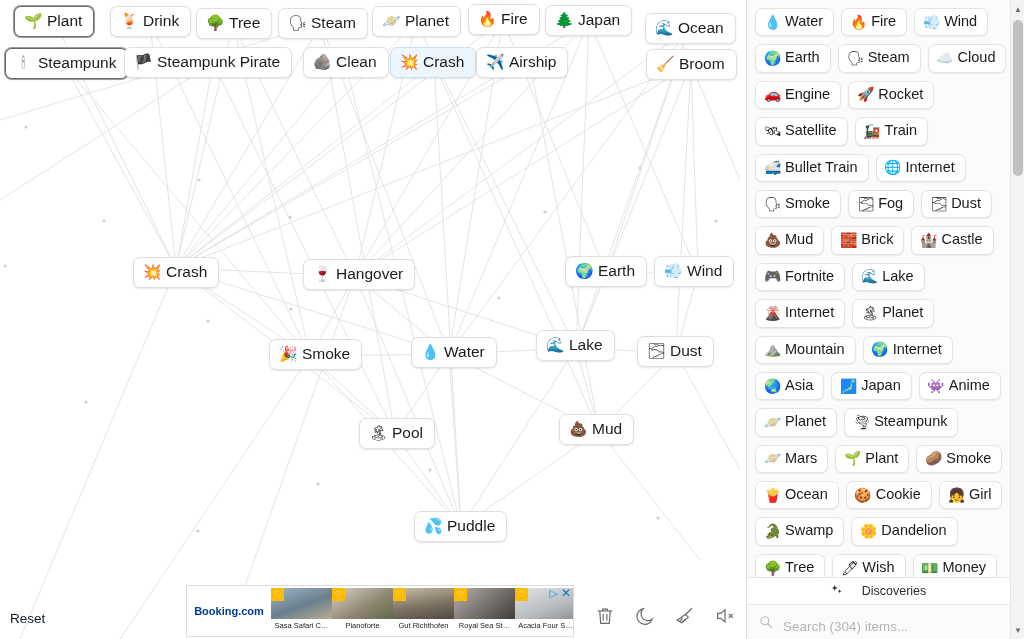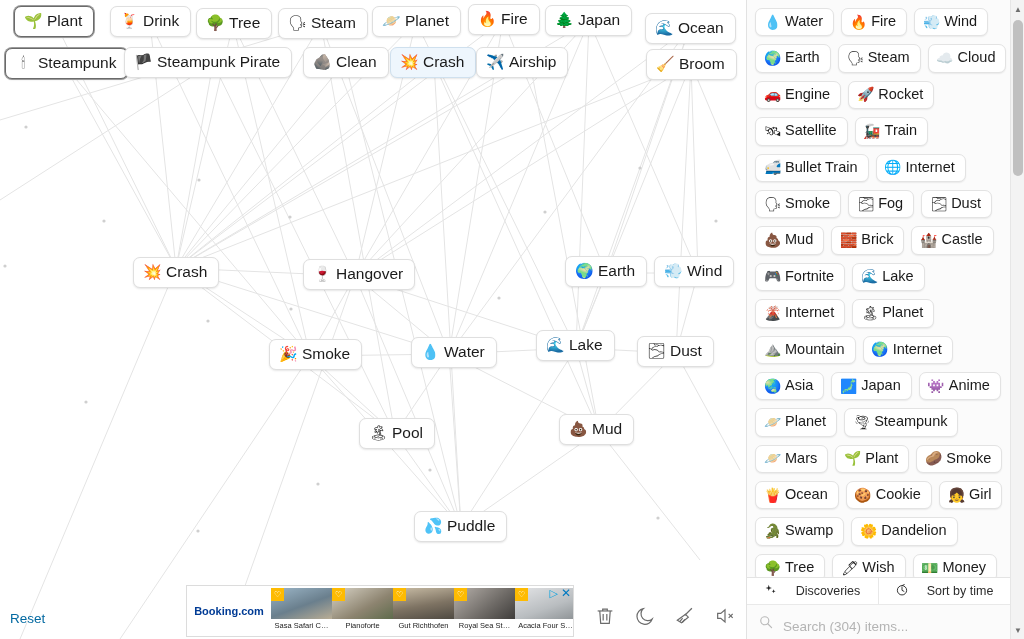--- a/index.html
+++ b/index.html
@@ -210,21 +210,21 @@
     margin-top: 8px;
   }
   #side-search input::placeholder { color: #b4b4b4; }
 
   
   #reset-btn {
     position: absolute;
     left: 10px;
     bottom: 13px;
     font-size: 13.5px;
-    color: #0369a1;
+    color: #0f172a;
     cursor: pointer;
     z-index: 20;
   }
   #ad {
     position: absolute;
     left: 186px;
     bottom: 2px;
     width: 388px;
     height: 52px;
     background: #ffffff;
@@ -713,30 +713,20 @@
     <div id="side-tabs">
       <div class="side-tab">
         <span class="ticon">
           <svg width="12" height="12" viewBox="0 0 16 16">
             <path d="M5 1 L6 4.2 L9.2 5.2 L6 6.2 L5 9.4 L4 6.2 L0.8 5.2 L4 4.2 Z" fill="#222"></path>
             <path d="M11.5 7 L12.2 9 L14.2 9.7 L12.2 10.4 L11.5 12.4 L10.8 10.4 L8.8 9.7 L10.8 9 Z" fill="#222"></path>
           </svg>
         </span>
         <span>Discoveries</span>
       </div>
-      <div class="side-tab">
-        <span class="ticon">
-          <svg width="12" height="12" viewBox="0 0 16 16">
-            <circle cx="8" cy="8.4" r="6.2" fill="none" stroke="#222" stroke-width="1.2"></circle>
-            <path d="M8 4.6 L8 8.4 L10.6 9.8" fill="none" stroke="#222" stroke-width="1.2" stroke-linecap="round"></path>
-            <path d="M8 2.2 L11 0.8" fill="none" stroke="#222" stroke-width="1.2" stroke-linecap="round"></path>
-          </svg>
-        </span>
-        <span>Sort by time</span>
-      </div>
     </div>
 
     <div id="side-search">
       <span class="sicon">
         <svg width="14" height="14" viewBox="0 0 16 16">
           <circle cx="6.6" cy="6.6" r="4.6" fill="none" stroke="#b9b9b9" stroke-width="1.3"></circle>
           <path d="M10 10 L14.4 14.4" stroke="#b9b9b9" stroke-width="1.3" stroke-linecap="round"></path>
         </svg>
       </span>
       <input type="text" placeholder="Search (304) items..." style="">

